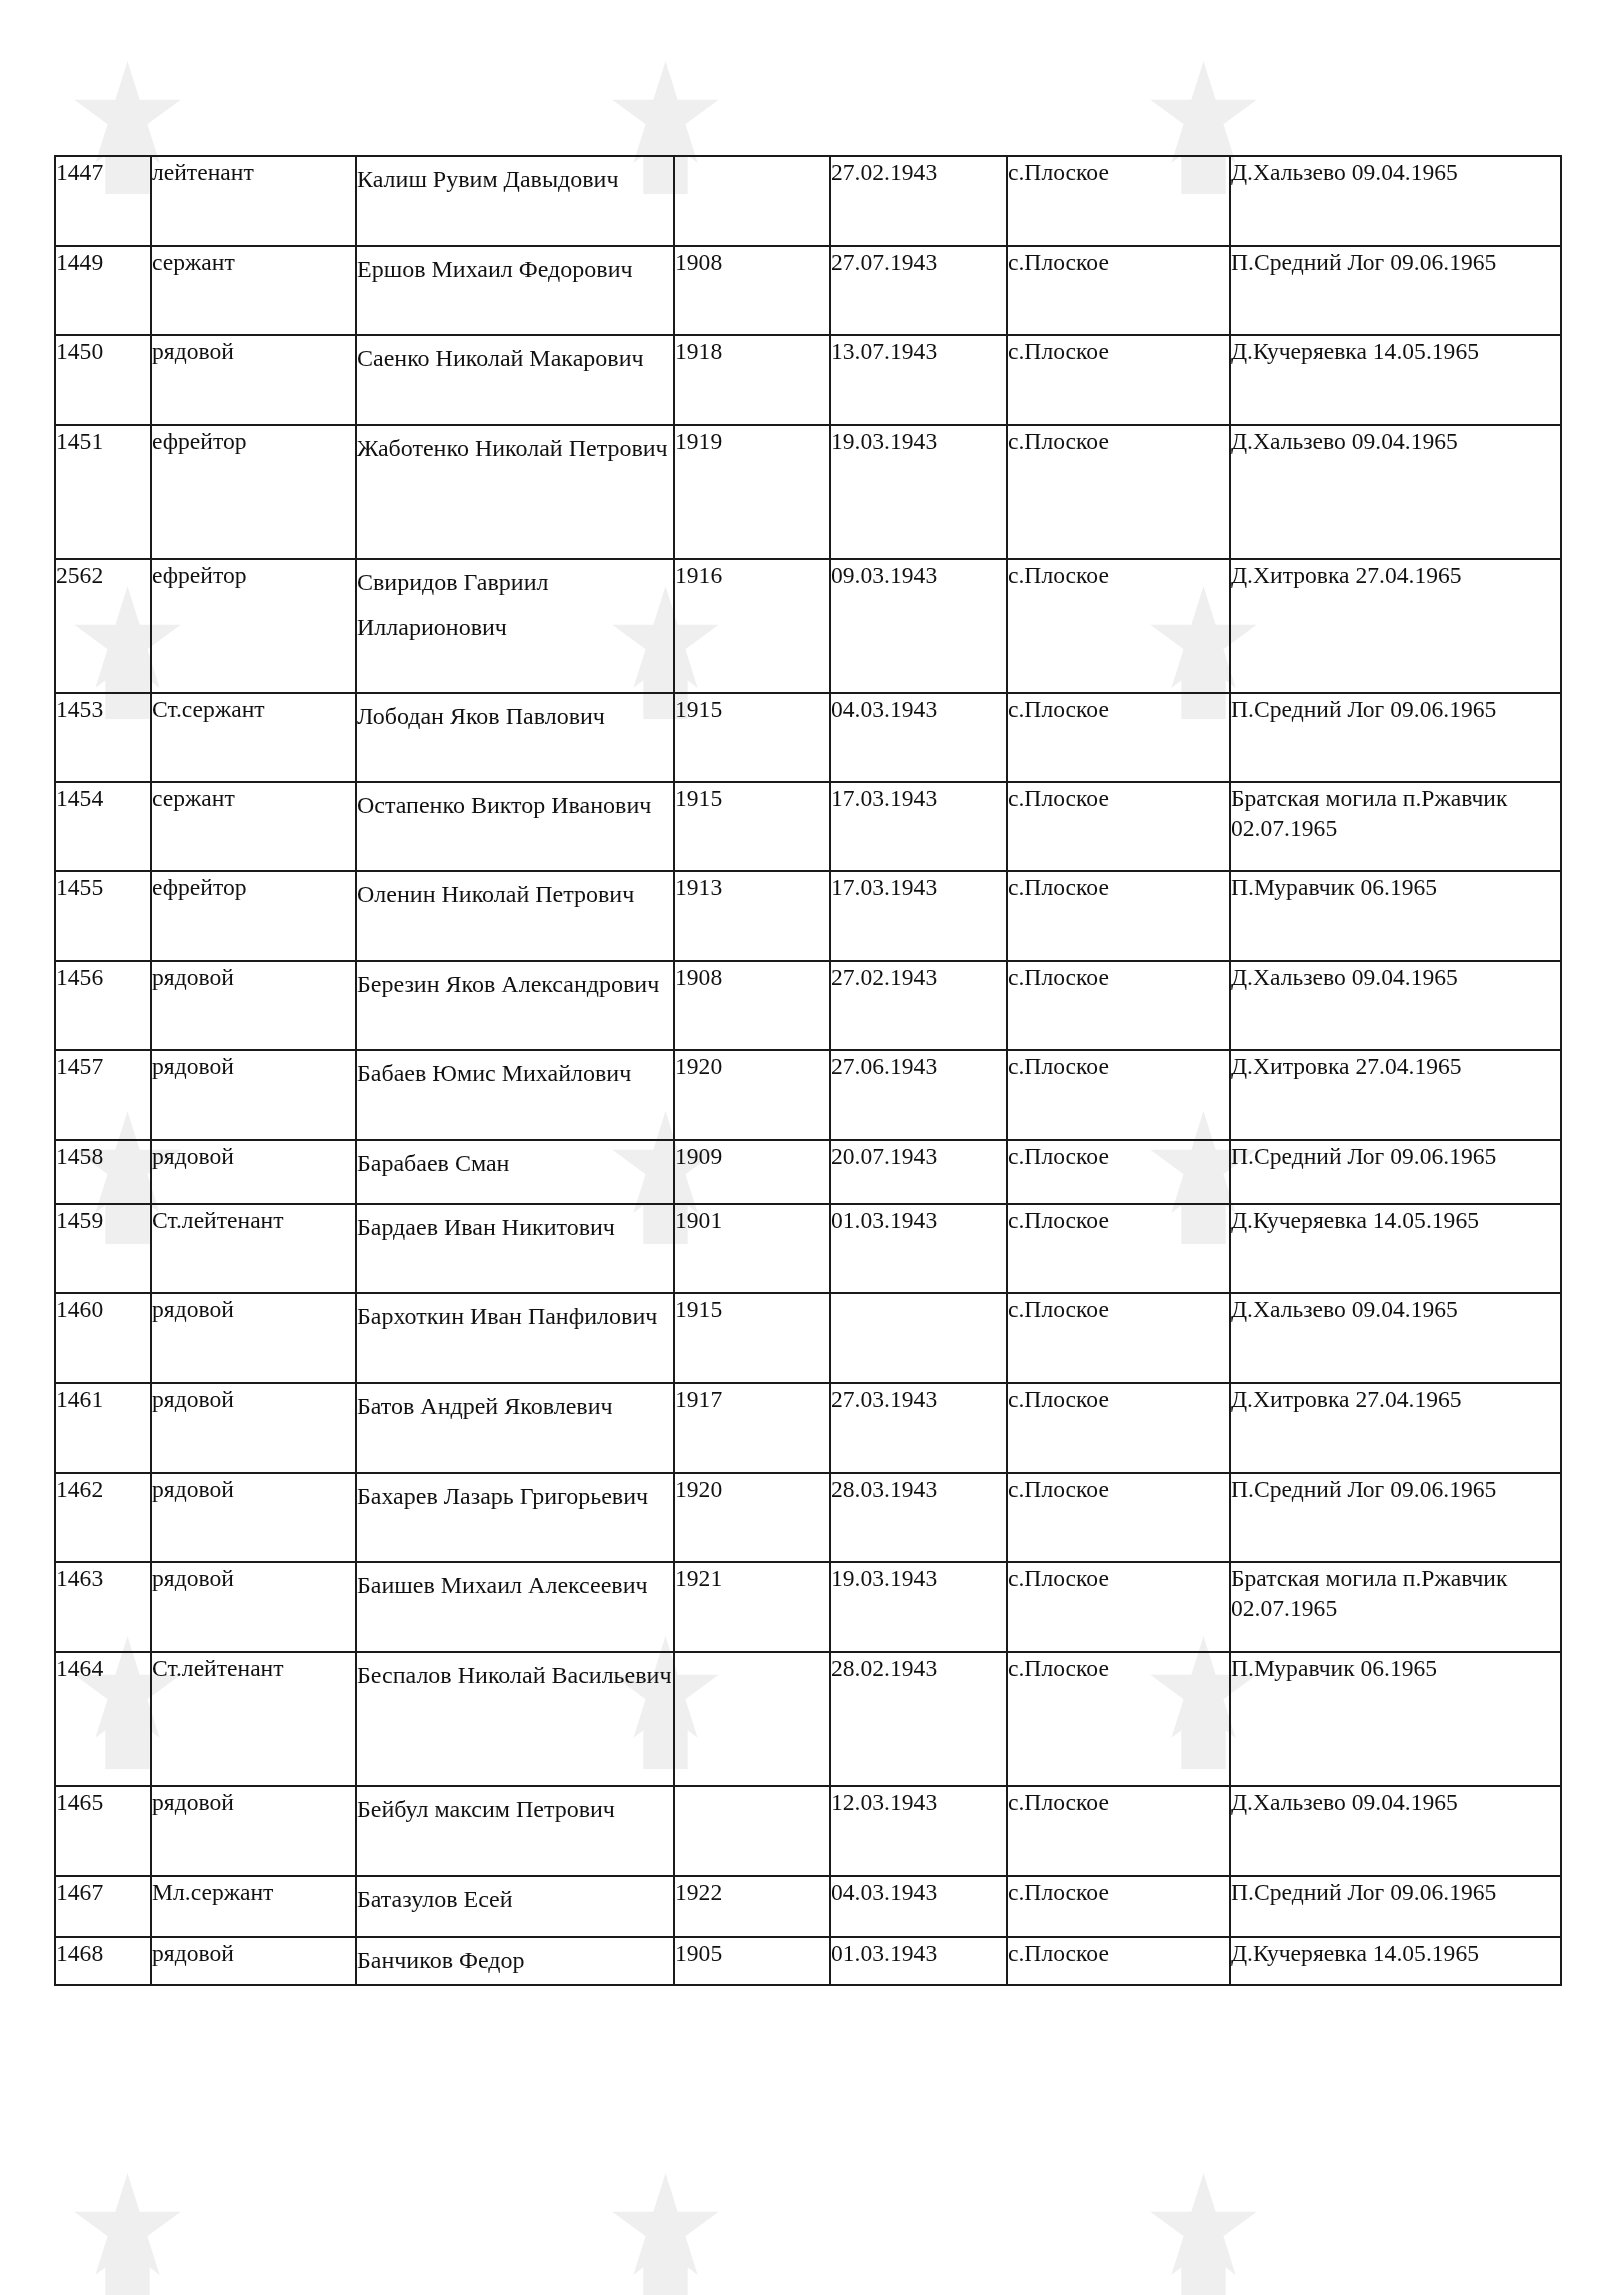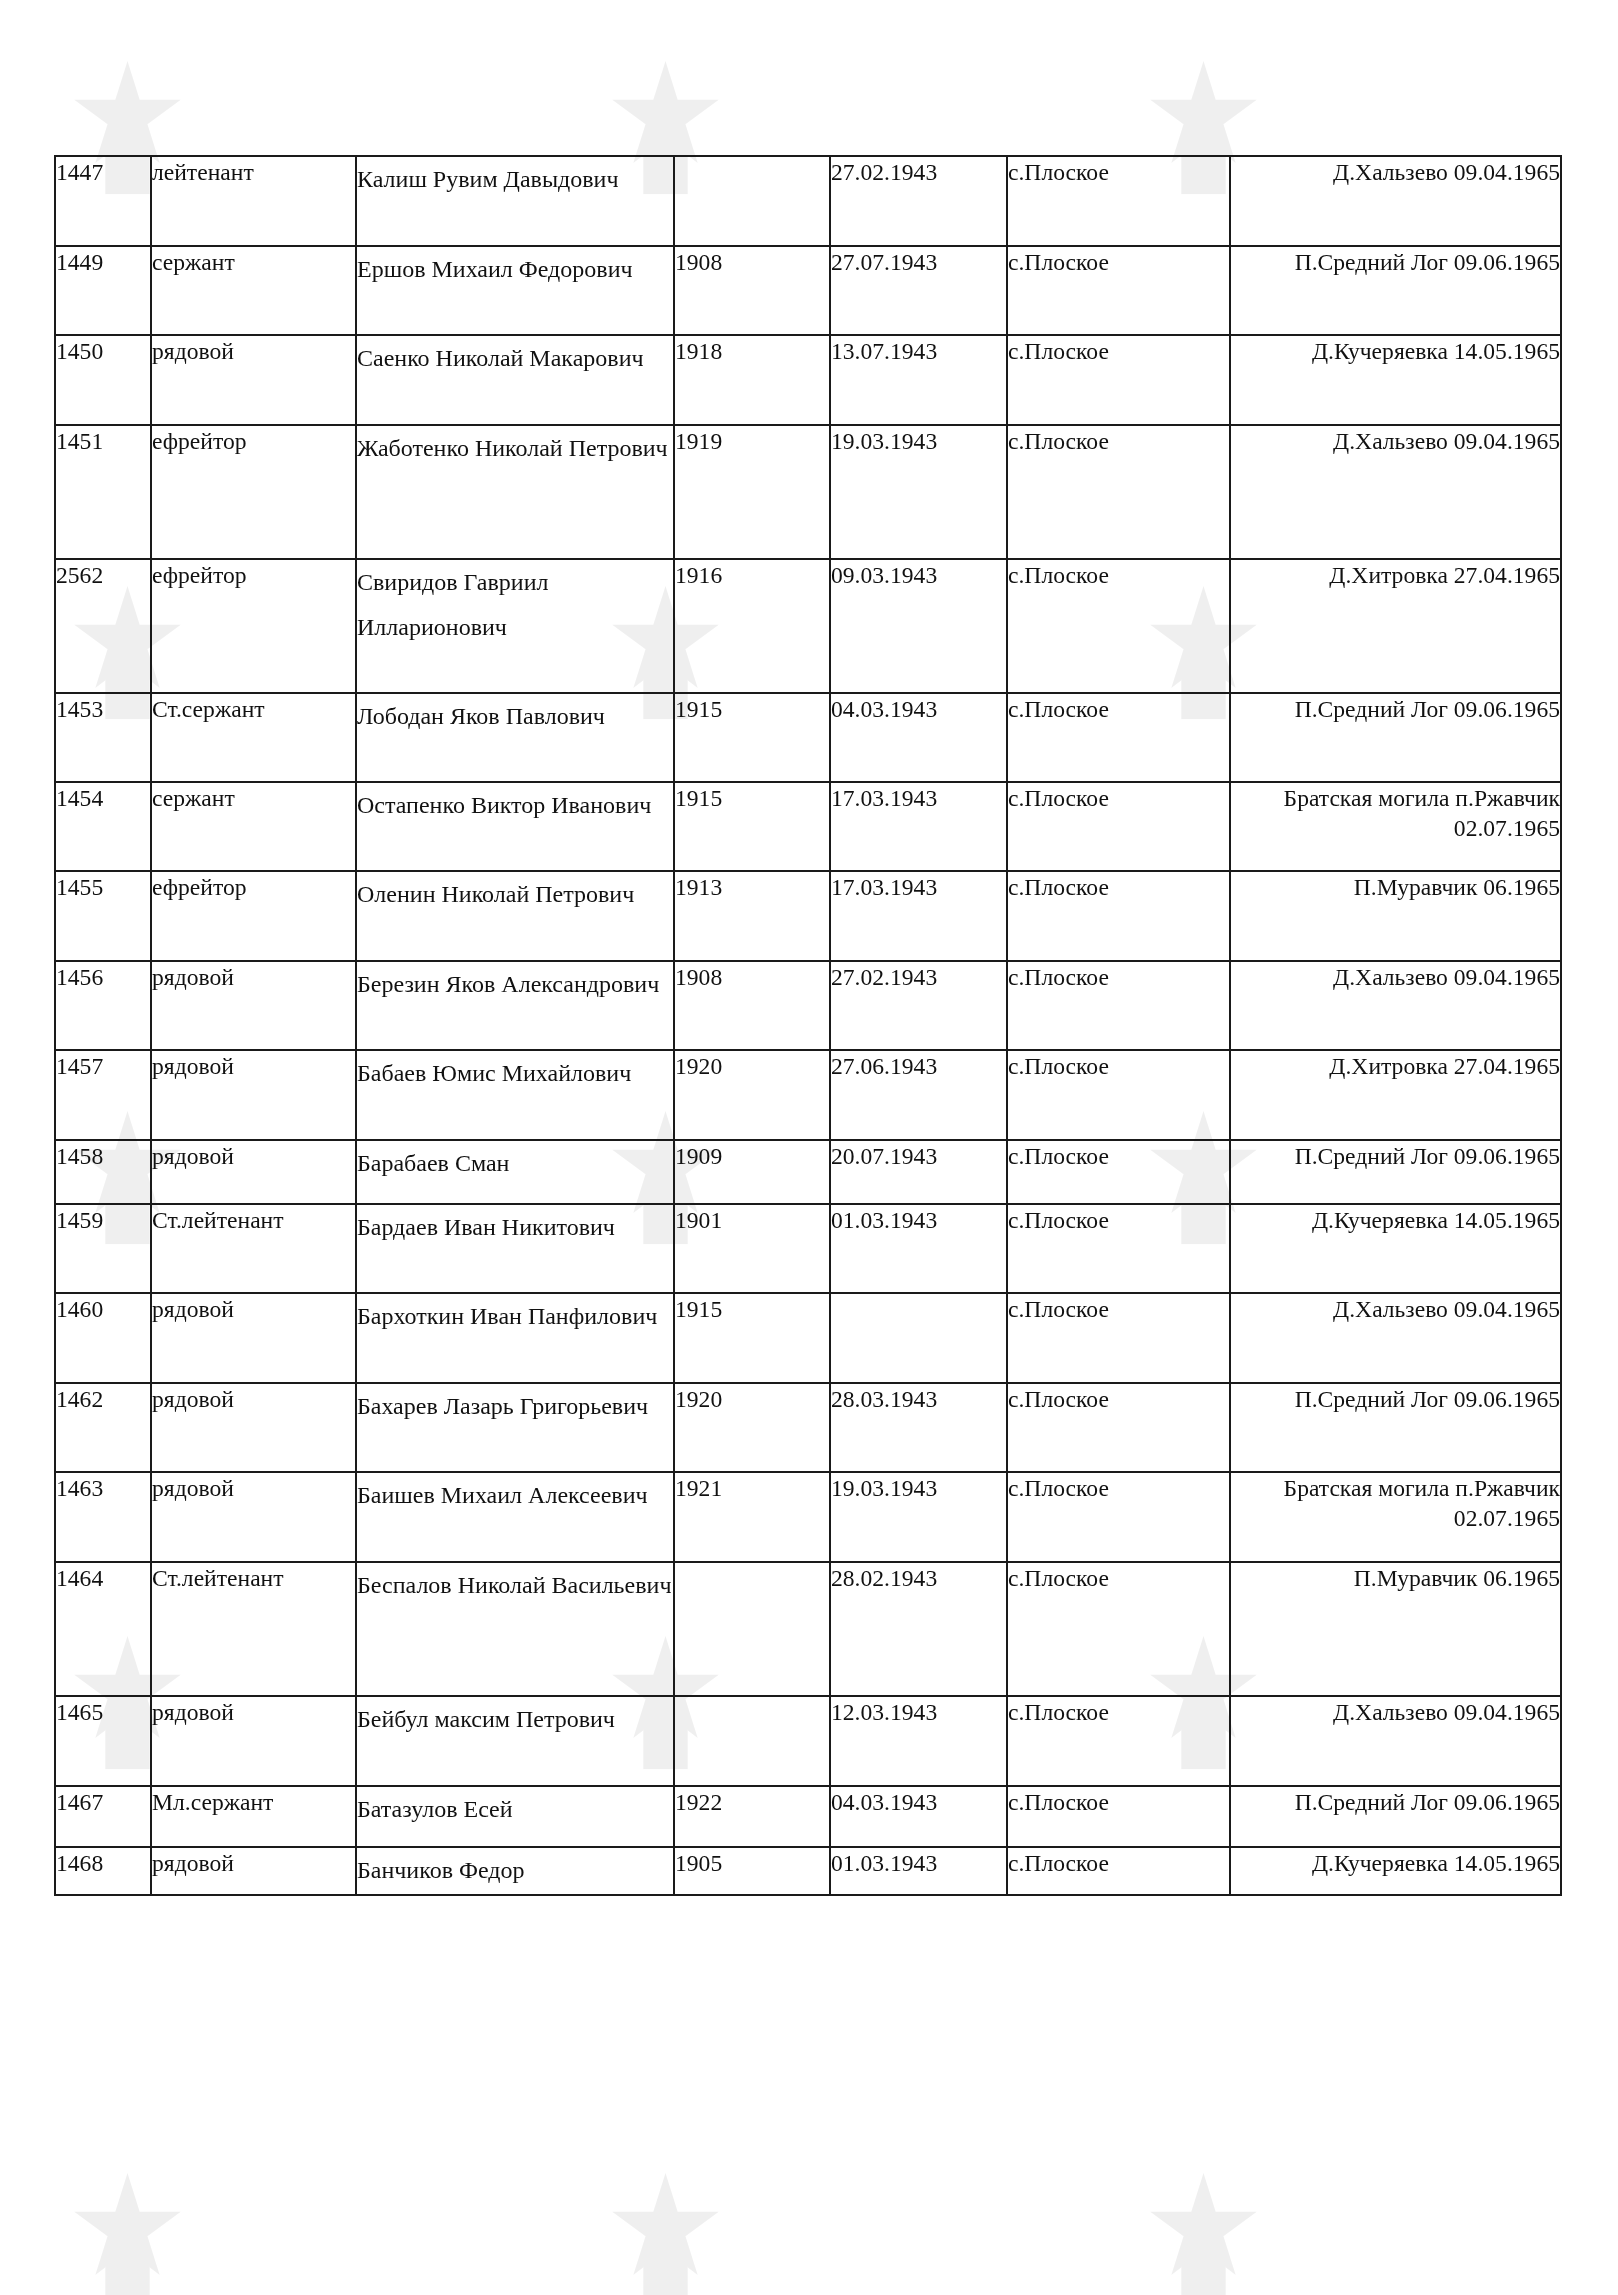--- a/index.html
+++ b/index.html
@@ -16,21 +16,21 @@
   col.c-year { width: 156px; }
   col.c-death { width: 177px; }
   col.c-place { width: 223px; }
   col.c-burial { width: 331px; }
   .num, .rank, .year, .death, .place, .burial { font-size: 23.6px; line-height: 30px; padding: 9.2px 0 0 14.4px; }
   .rank { padding-left: 14.4px; }
   .name { font-size: 24px; line-height: 45px; padding: 3.9px 9.2px 0 14.4px; border-radius: 6px; }
   .year { padding-left: 18.4px; }
   .death { padding-left: 14.4px; }
   .place { padding-left: 17px; }
-  .burial { padding-left: 13px; padding-right: 6.6px; text-align: right; }
+  .burial { padding-left: 13px; padding-right: 6.6px; }
 </style>
 </head>
 <body>
 
 <div class="watermark" style="left:72px;top:52px;"><svg viewBox="0 0 100 130">
       <polygon points="50,5 61,40 98,40 68,62 79,97 50,75 21,97 32,62 2,40 39,40" fill="#000"></polygon>
       <rect x="30" y="70" width="40" height="55" fill="#000"></rect>
     </svg></div>
 <div class="watermark" style="left:610px;top:52px;"><svg viewBox="0 0 100 130">
       <polygon points="50,5 61,40 98,40 68,62 79,97 50,75 21,97 32,62 2,40 39,40" fill="#000"></polygon>
@@ -210,20 +210,29 @@
       </tr>
       <tr style="height: 90px;">
         <td class="num">1460</td>
         <td class="rank">рядовой</td>
         <td class="name">Бархоткин Иван Панфилович</td>
         <td class="year">1915</td>
         <td class="death"></td>
         <td class="place">с.Плоское</td>
         <td class="burial">Д.Хальзево 09.04.1965</td>
       </tr>
+      <tr style="height: 90px;">
+        <td class="num">1461</td>
+        <td class="rank">рядовой</td>
+        <td class="name">Батов Андрей Яковлевич</td>
+        <td class="year">1917</td>
+        <td class="death">27.03.1943</td>
+        <td class="place">с.Плоское</td>
+        <td class="burial">Д.Хитровка 27.04.1965</td>
+      </tr>
       <tr style="height: 89px;">
         <td class="num">1462</td>
         <td class="rank">рядовой</td>
         <td class="name">Бахарев Лазарь Григорьевич</td>
         <td class="year">1920</td>
         <td class="death">28.03.1943</td>
         <td class="place">с.Плоское</td>
         <td class="burial">П.Средний Лог 09.06.1965</td>
       </tr>
       <tr style="height: 90px;">

